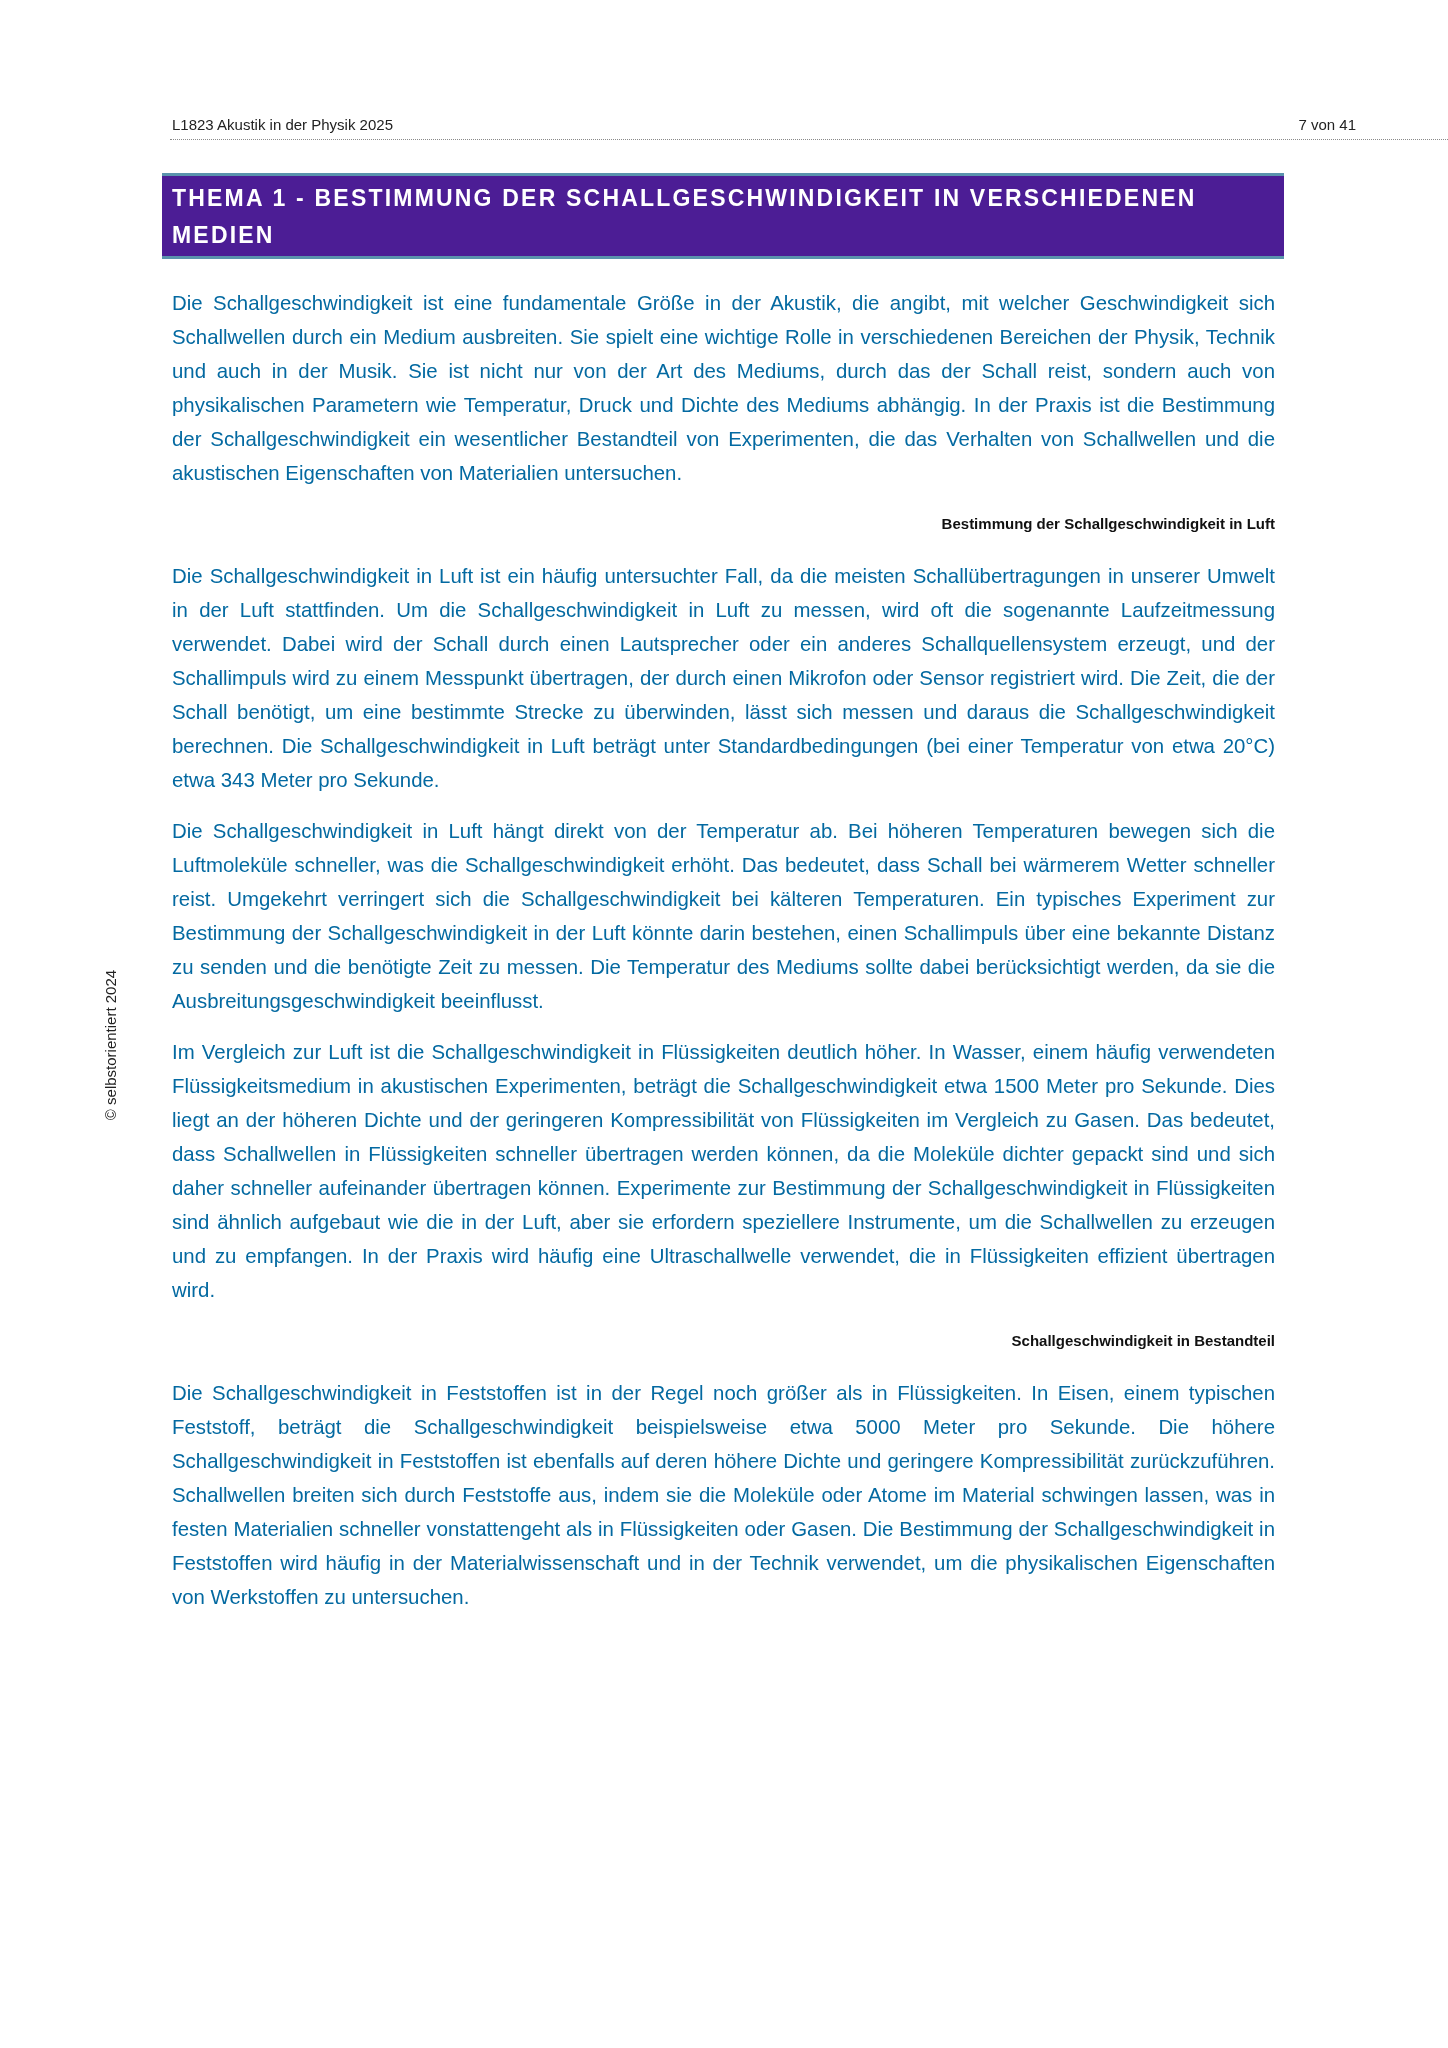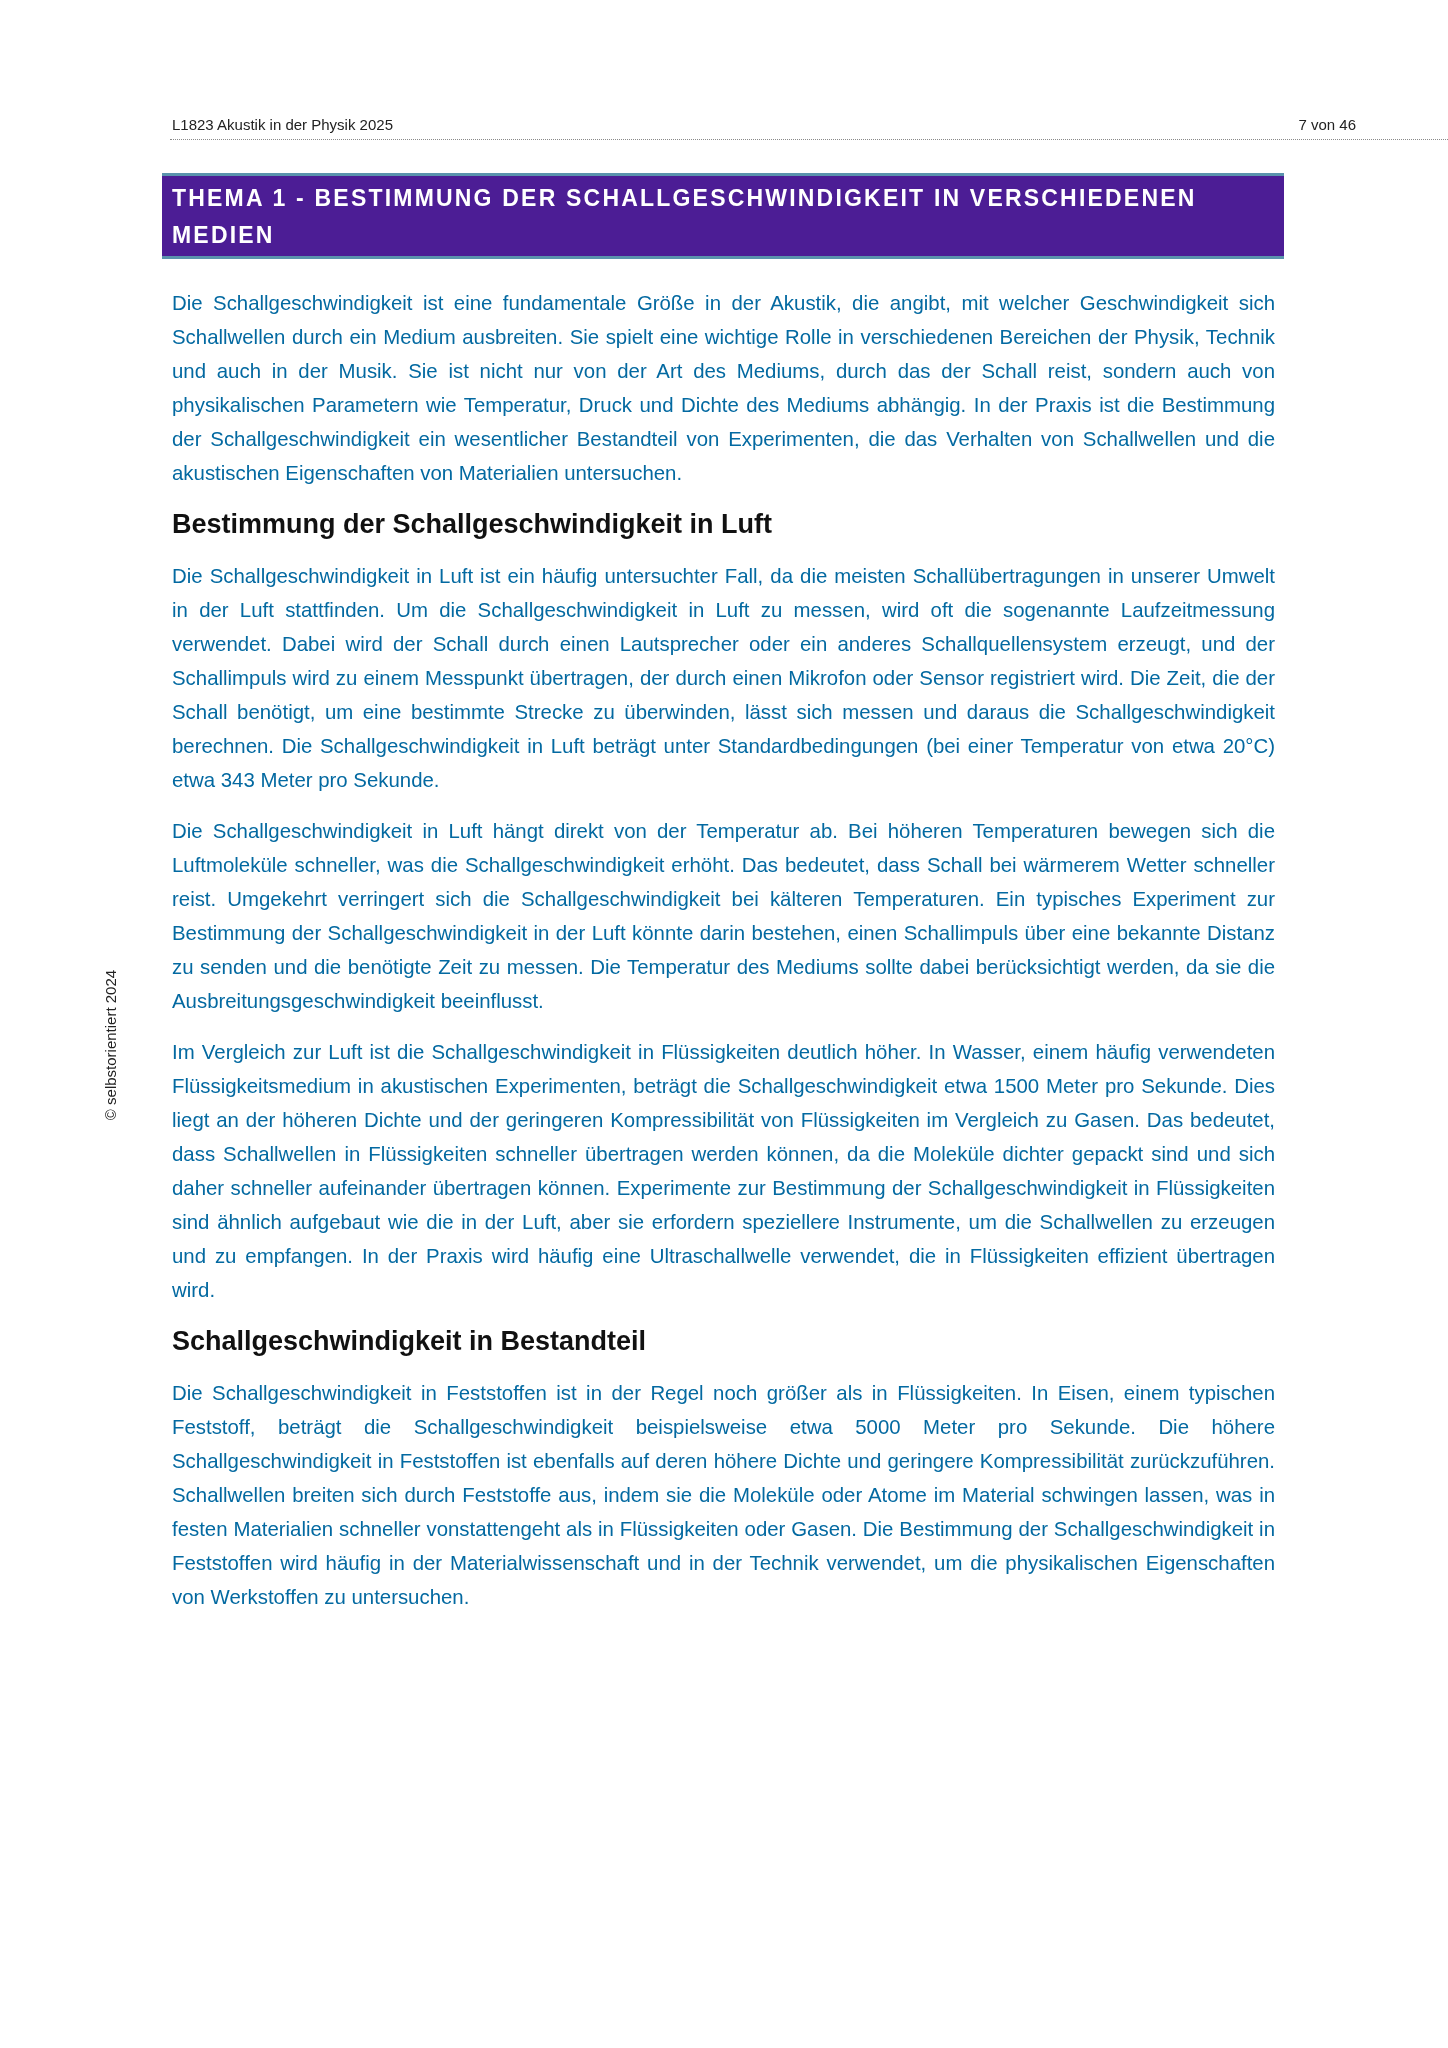--- a/index.html
+++ b/index.html
@@ -74,32 +74,33 @@
     }
     .content p {
       margin: 0 0 17px 0;
       font-size: 20.4px;
       line-height: 34px;
       text-align: justify;
       color: #0369a1;
     }
     .content h3 {
       margin: 0 0 18px 0;
-      font-size: 27px;
+      font-size: 15px;
       line-height: 34px;
       font-weight: bold;
       color: #111;
+      text-align: right;
     }
   </style>
 </head>
 <body>
 
 <div class="page-header">
   <span class="title">L1823 Akustik in der Physik 2025</span>
-  <span class="pageno">7 von 46</span>
+  <span class="pageno">7 von 41</span>
 </div>
 <div class="header-rule"></div>
 
 <div class="theme-banner">
   <div class="inner">
     <div>THEMA 1 - BESTIMMUNG DER SCHALLGESCHWINDIGKEIT IN VERSCHIEDENEN</div>
     <div>MEDIEN</div>
   </div>
 </div>
 

